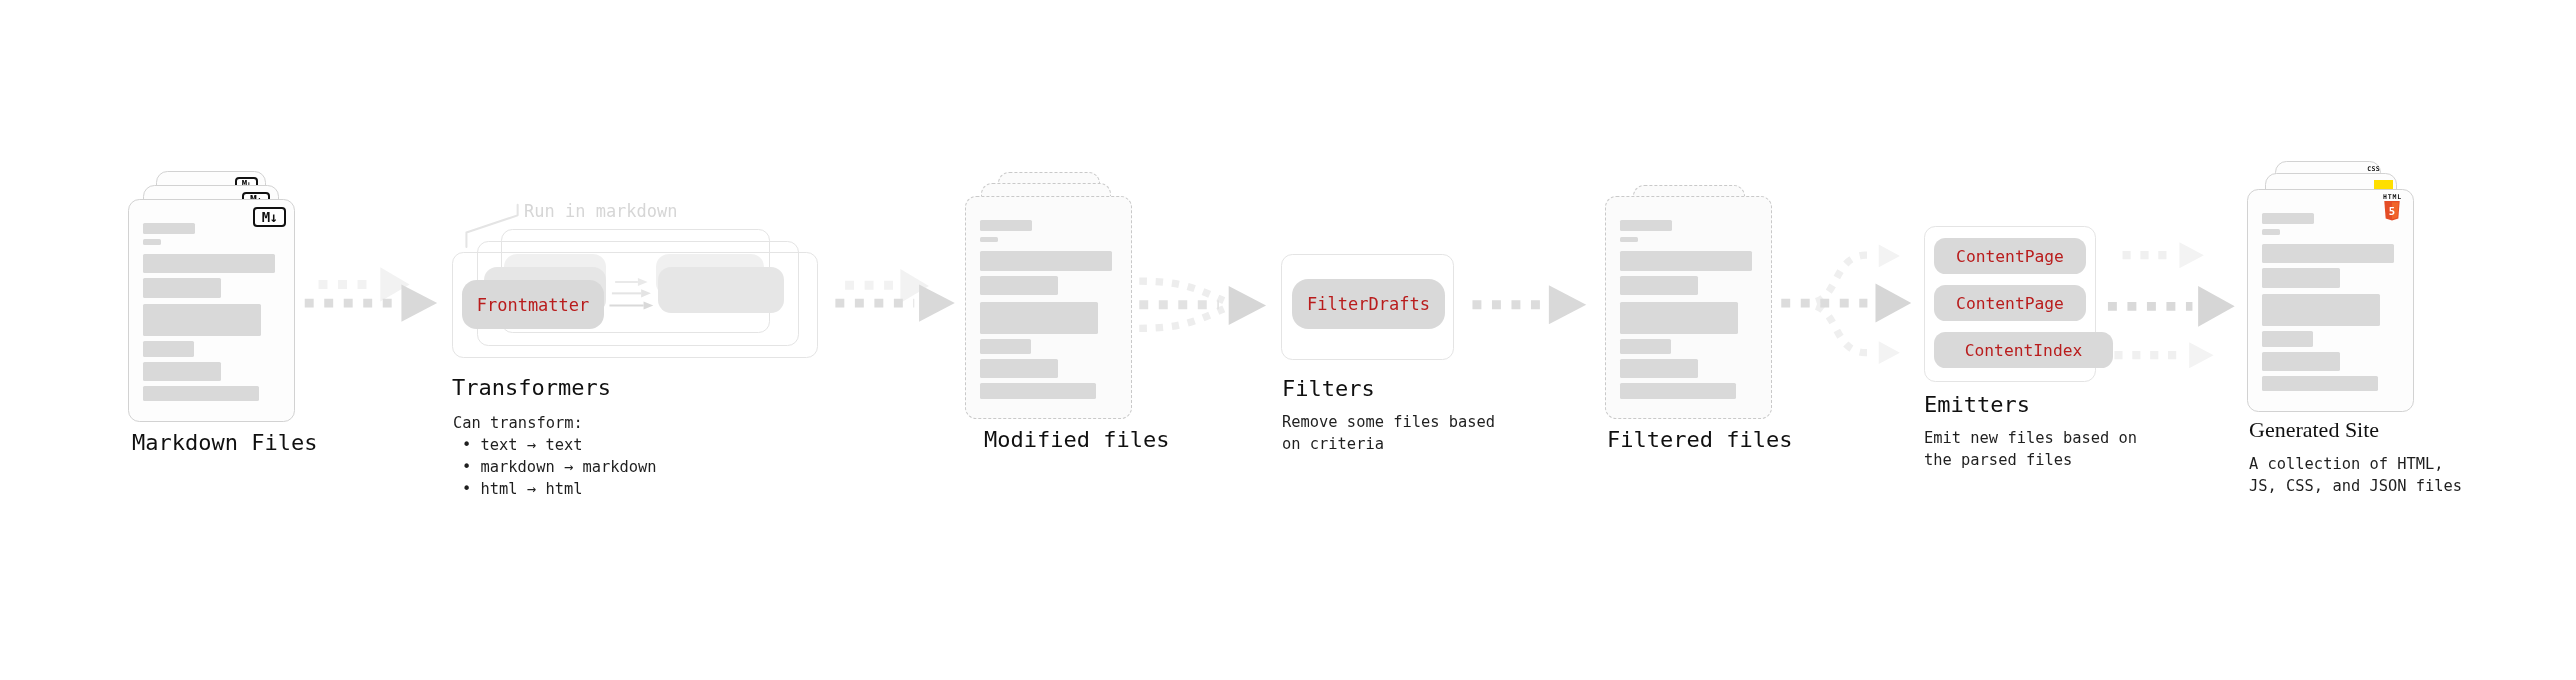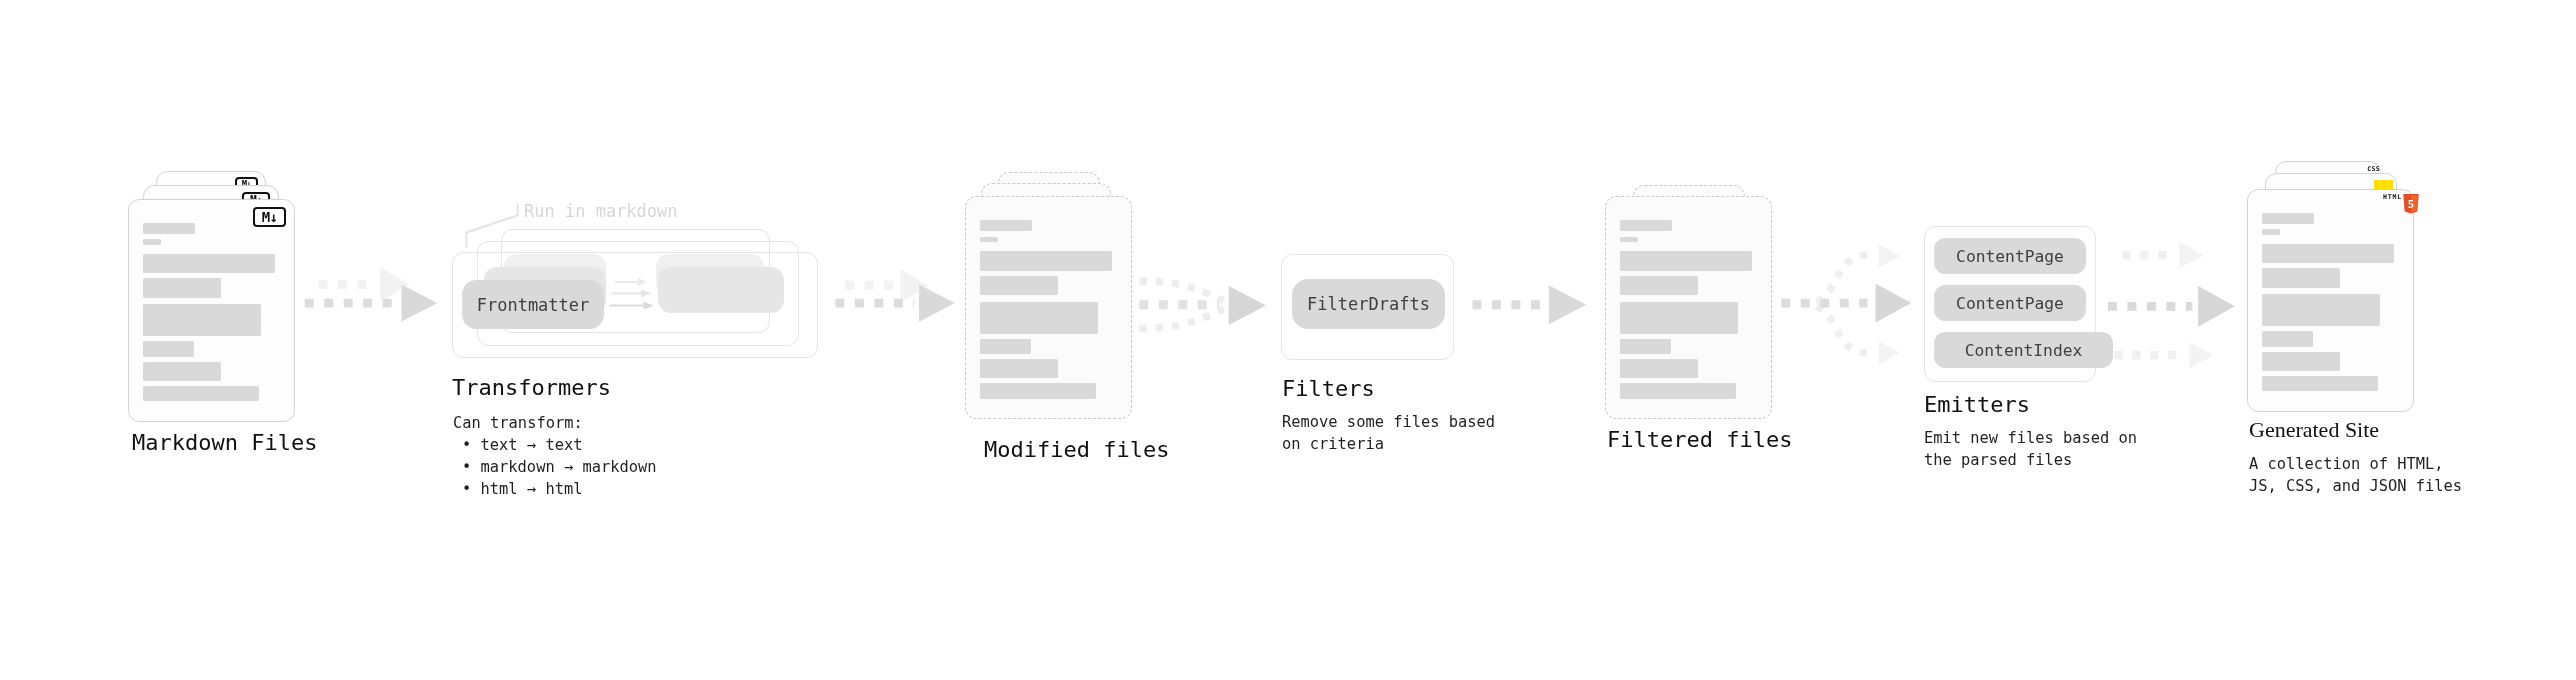--- a/index.html
+++ b/index.html
@@ -49,21 +49,21 @@
     border-radius: 11.4px;
     box-sizing: border-box;
     background: transparent;
   }
   .box.filled { background: #ffffff; }
   .pill {
     position: absolute;
     background: #d9d9d9;
     border-radius: 14.6px;
     display: flex; align-items: center; justify-content: center;
-    color: #404040;
+    color: #b91c1c;
     font-size: 17px;
     box-sizing: border-box;
     white-space: nowrap;
     text-align: right;
   }
   .pill.g1 { background: #e6e6e6; border-radius: 13px; }
   .pill.g2 { background: #f0f0f0; border-radius: 13px; }
   .pill.emitter { font-size: 16.3px; border-radius: 11.4px; }
 
   
@@ -71,21 +71,21 @@
   .subtitle { position: absolute; font-size: 15.4px; line-height: 22px; color: #1f1f1f; }
   .subtitle .line { white-space: nowrap; }
   .subtitle .line.indent { padding-left: 9px; }
   .note { position: absolute; font-size: 17px; color: #d6d6d6; white-space: nowrap; }
 
   
   .css-badge { position: absolute; display: flex; flex-direction: column; align-items: center; }
   .css-word { font-size: 6.5px; line-height: 6.5px; font-weight: bold; color: #111; letter-spacing: 0.4px; }
   .css-underline { width: 14.6px; height: 3.3px; background: #2f6bf2; margin-top: 0.8px; border-radius: 0.8px; }
   .js-badge { position: absolute; background: #ffdf00; }
-  .html5-badge { position: absolute; display: flex; flex-direction: row; }
+  .html5-badge { position: absolute; display: flex; flex-direction: column; align-items: center; }
   .html5-word { font-size: 6.5px; line-height: 7.3px; font-weight: bold; color: #111; letter-spacing: 0.8px; }
 </style>
 </head>
 <body>
 
 <div class="canvas">
 
   <svg class="arrow-layer" width="2576" height="681" viewBox="0 0 3170 838">
 
     <polyline points="637,252 637,265 574,286 574,304" fill="none" stroke="#e4e4e4" stroke-width="2.5" stroke-linejoin="round" stroke-linecap="round"></polyline>
@@ -198,21 +198,21 @@
           <div class="bar" style="width: 13%; height: 5.7px; margin-top: 5.7px;"></div>
           <div class="bar" style="width: 96%; height: 19.5px; margin-top: 9px;"></div>
           <div class="bar" style="width: 57%; height: 19.5px; margin-top: 4.9px;"></div>
           <div class="bar" style="width: 86%; height: 32px; margin-top: 6.5px;"></div>
           <div class="bar" style="width: 37%; height: 15.4px; margin-top: 4.9px;"></div>
           <div class="bar" style="width: 57%; height: 19.5px; margin-top: 4.9px;"></div>
           <div class="bar" style="width: 85%; height: 15.4px; margin-top: 4.9px;"></div>
         </div>
     </div>
   </div>
-  <div class="title" style="left:967px; top:437px;padding-left:17px;">Modified files</div>
+  <div class="title" style="left:967px; top:427px;padding-left:17px;">Modified files</div>
 
   <div class="box filled" style="left:1281px; top:254px; width:173px; height:106px;"></div>
   <div class="pill" style="left:1292px; top:279px; width:153px; height:50px; border-radius:16.3px;">
     <span>FilterDrafts</span>
   </div>
   <div class="title" style="left:1282px; top:376px;">Filters</div>
   <div class="subtitle" style="left:1282px; top:411px;">
     <div class="line">Remove some files based</div>
     <div class="line">on criteria</div>
   </div>

